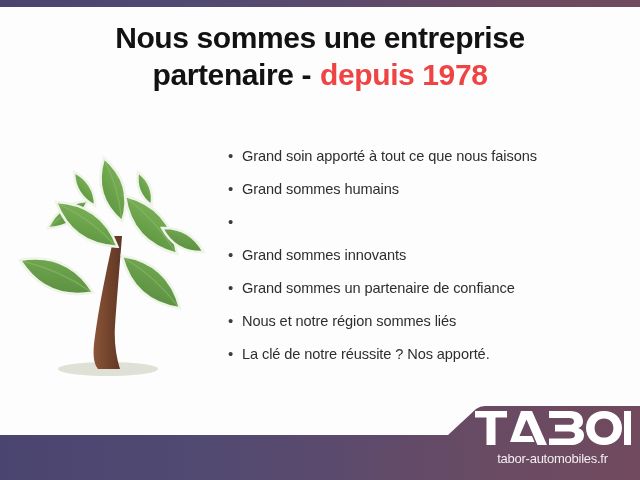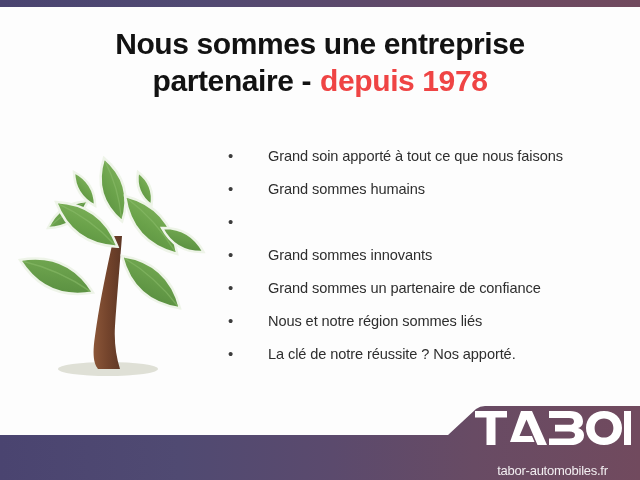--- a/index.html
+++ b/index.html
@@ -29,21 +29,21 @@
     top: 0;
     width: 640px;
     height: 7px;
     background: linear-gradient(90deg, #4a4470 0%, #514a73 30%, #5d4a6c 55%, #6b4a62 78%, #714a5e 100%);
   }
 
   
   .headline {
     position: absolute;
     left: 0;
-    top: 26px;
+    top: 20px;
     width: 640px;
     text-align: center;
     line-height: 1.22;
     letter-spacing: -0.4px;
   }
   .headline .line {
     display: block;
     font-size: 30px;
     font-weight: bold;
     color: #121212;
@@ -78,21 +78,20 @@
     width: 14px;
     font-size: 15px;
     line-height: 1;
     color: #3c3c3c;
   }
   .bullet-text {
     font-size: 14.6px;
     color: #2e2e2e;
     white-space: nowrap;
     letter-spacing: -0.1px;
-    margin-left: 26px;
   }
 
   
   .tree {
     position: absolute;
     left: 12px;
     top: 150px;
     width: 200px;
     height: 240px;
   }
@@ -115,21 +114,21 @@
     width: 165px;
     text-align: center;
   }
   .logo-word {
     display: block;
     height: 34px;
   }
   .logo-word svg { display: block; margin: 0 auto; }
   .logo-domain {
     display: block;
-    margin-top: 18px;
+    margin-top: 6px;
     font-size: 13px;
     color: #f2eef1;
     letter-spacing: -0.25px;
     white-space: nowrap;
   }
 </style>
 </head>
 <body>
 
 <div id="slide">

